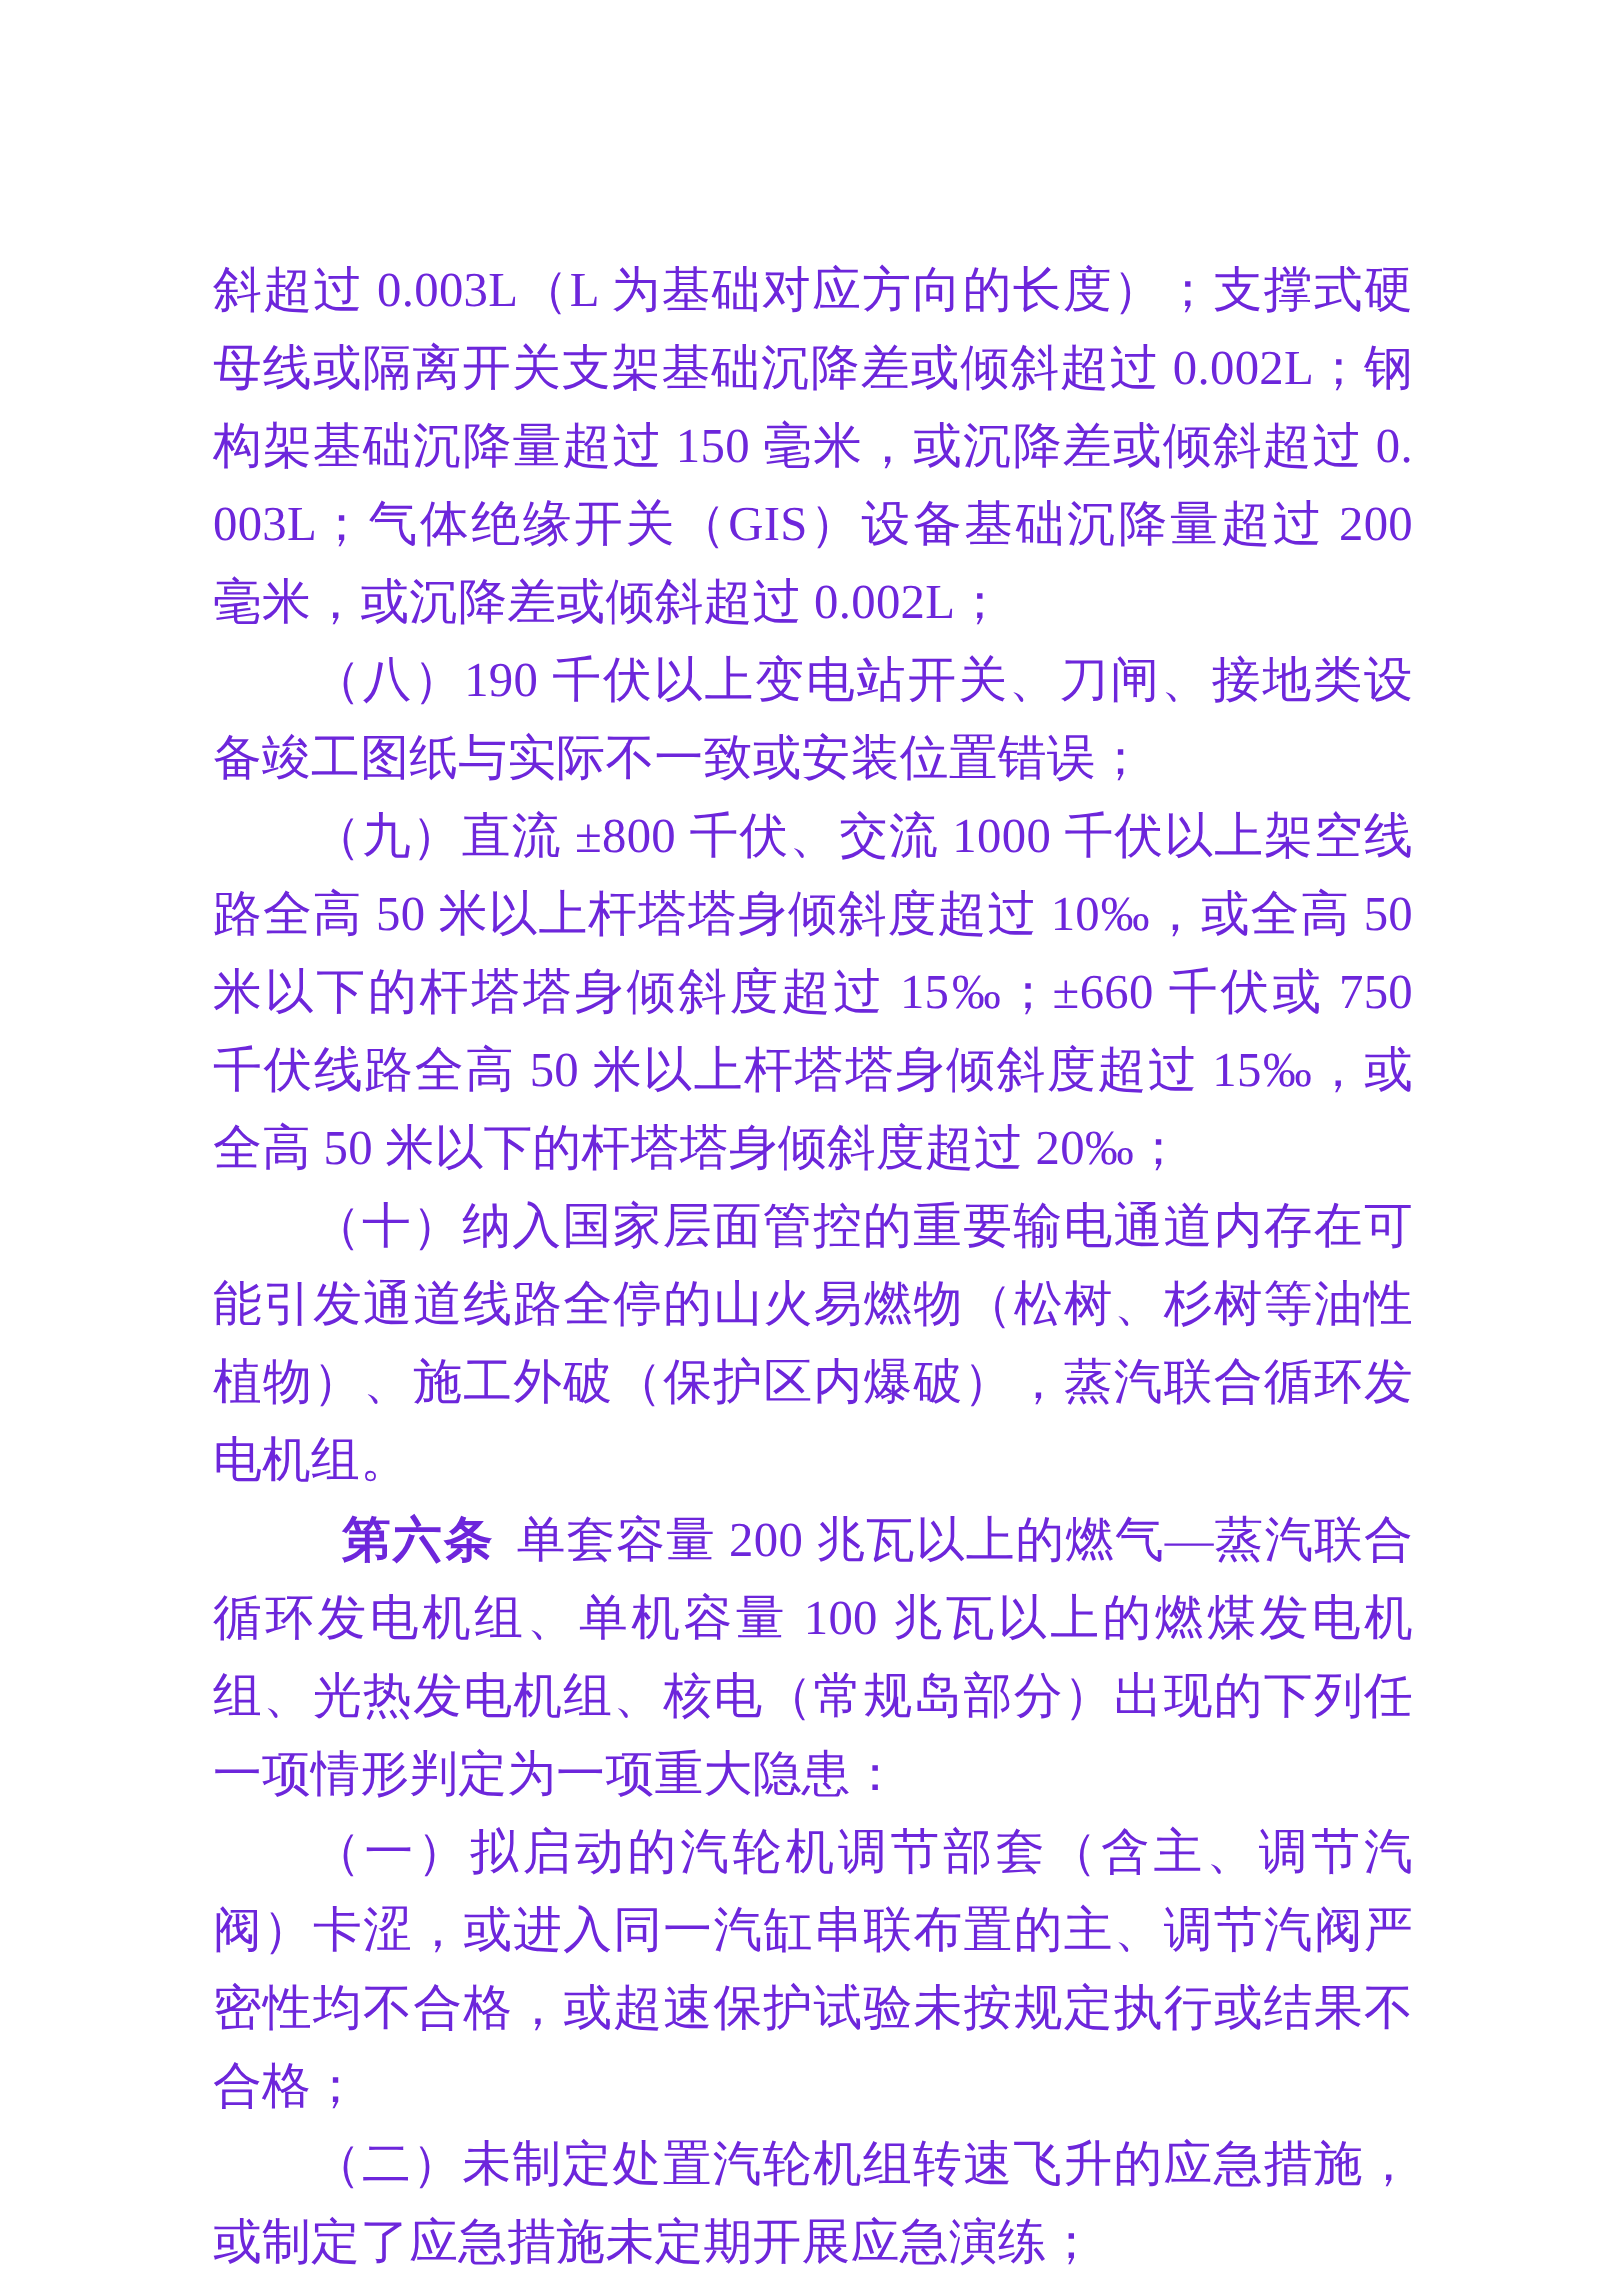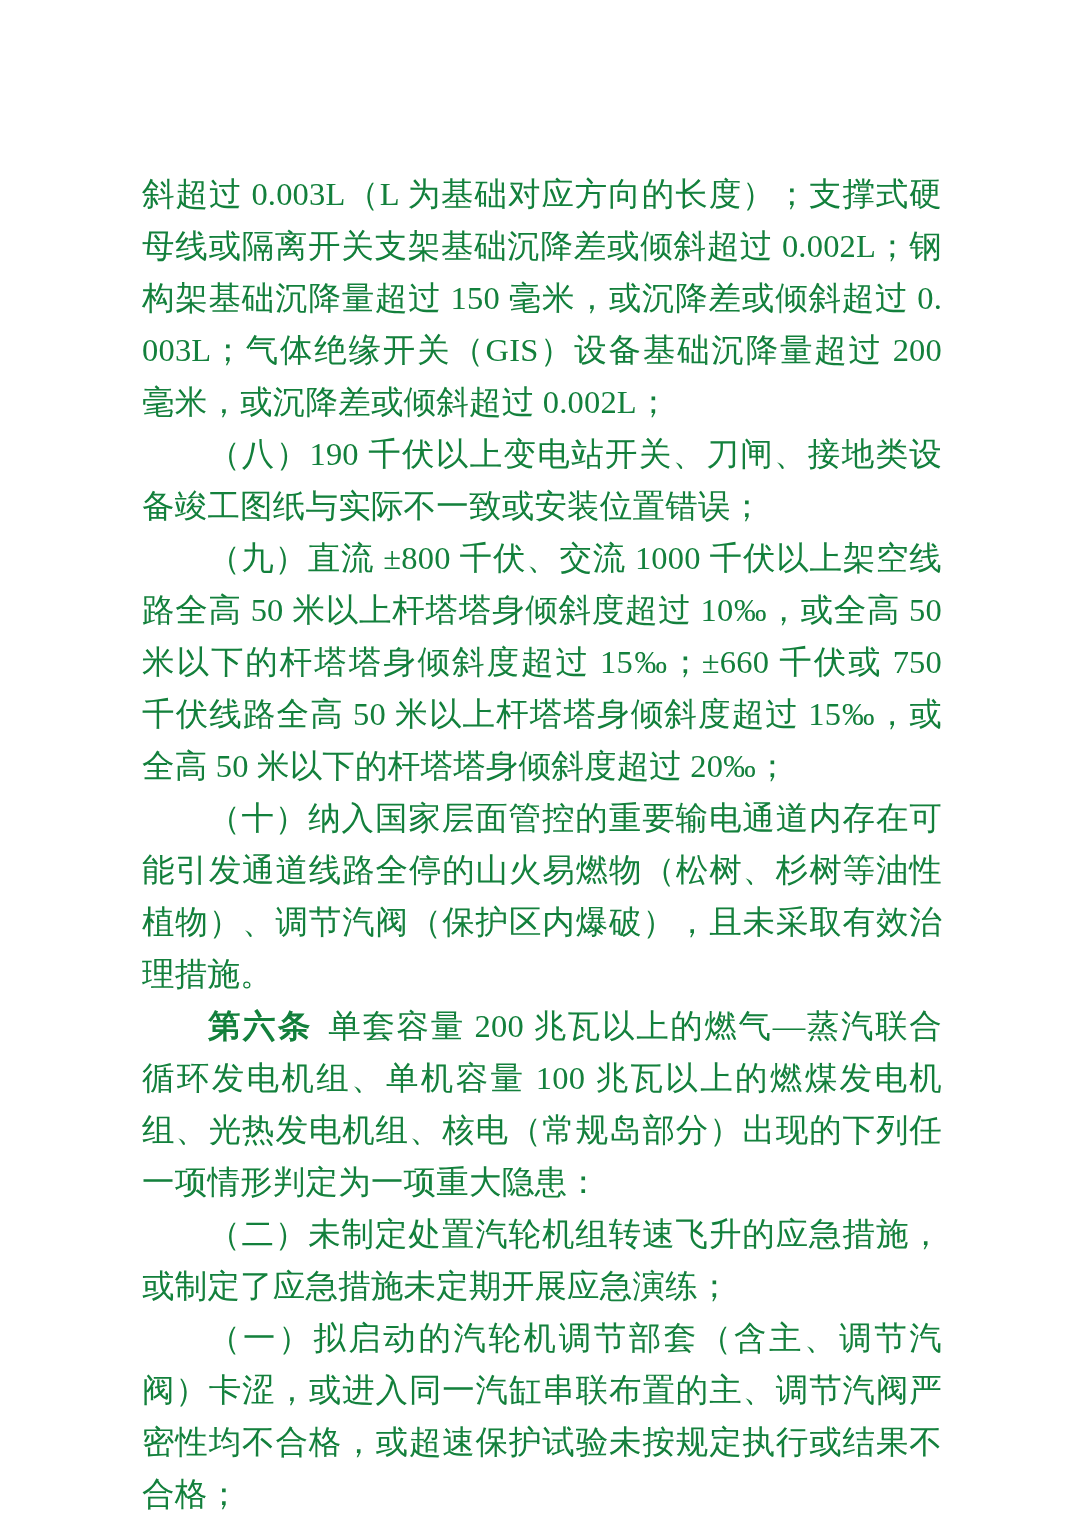--- a/index.html
+++ b/index.html
@@ -35,33 +35,34 @@
 
   p.para {
     margin: 0;
     padding: 0;
     font-size: 32.5px;
     line-height: 52px;
     text-align: justify;
     text-align-last: left;
     text-justify: inter-character;
     letter-spacing: 0.2px;
-    color: #15803d;
+    color: #6d28d9;
     word-break: break-all;
     font-family: "Liberation Serif", "DejaVu Serif", serif;
   }
 
   p.indent {
     text-indent: 66px;
   }
 
   .article-marker {
     font-weight: bold;
     font-family: "Liberation Sans", "DejaVu Sans", sans-serif;
     letter-spacing: 1px;
+    margin-left: 20px;
   }
 
   .article-gap {
     display: inline-block;
     width: 14px;
   }
 
   
   .text-column {
     filter: contrast(1.02);
@@ -72,22 +73,22 @@
 
 <div class="page">
   <div class="text-column">
 
     <p class="para">斜超过 0.003L（L 为基础对应方向的长度）；支撑式硬母线或隔离开关支架基础沉降差或倾斜超过 0.002L；钢构架基础沉降量超过 150 毫米，或沉降差或倾斜超过 0.003L；气体绝缘开关（GIS）设备基础沉降量超过 200 毫米，或沉降差或倾斜超过 0.002L；</p>
 
     <p class="para indent">（八）190 千伏以上变电站开关、刀闸、接地类设备竣工图纸与实际不一致或安装位置错误；</p>
 
     <p class="para indent">（九）直流 ±800 千伏、交流 1000 千伏以上架空线路全高 50 米以上杆塔塔身倾斜度超过 10‰，或全高 50 米以下的杆塔塔身倾斜度超过 15‰；±660 千伏或 750 千伏线路全高 50 米以上杆塔塔身倾斜度超过 15‰，或全高 50 米以下的杆塔塔身倾斜度超过 20‰；</p>
 
-    <p class="para indent">（十）纳入国家层面管控的重要输电通道内存在可能引发通道线路全停的山火易燃物（松树、杉树等油性植物）、调节汽阀（保护区内爆破），且未采取有效治理措施。</p>
+    <p class="para indent">（十）纳入国家层面管控的重要输电通道内存在可能引发通道线路全停的山火易燃物（松树、杉树等油性植物）、施工外破（保护区内爆破），蒸汽联合循环发电机组。</p>
 
     <p class="para indent"><span class="article-marker">第六条</span><span class="article-gap"></span><span>单套容量 200 兆瓦以上的燃气—蒸汽联合循环发电机组、单机容量 100 兆瓦以上的燃煤发电机组、光热发电机组、核电（常规岛部分）出现的下列任一项情形判定为一项重大隐患：</span></p>
 
+    <p class="para indent">（一）拟启动的汽轮机调节部套（含主、调节汽阀）卡涩，或进入同一汽缸串联布置的主、调节汽阀严密性均不合格，或超速保护试验未按规定执行或结果不合格；</p>
+
     <p class="para indent">（二）未制定处置汽轮机组转速飞升的应急措施，或制定了应急措施未定期开展应急演练；</p>
-
-    <p class="para indent">（一）拟启动的汽轮机调节部套（含主、调节汽阀）卡涩，或进入同一汽缸串联布置的主、调节汽阀严密性均不合格，或超速保护试验未按规定执行或结果不合格；</p>
 
   </div>
 </div>
 
 </body></html>

